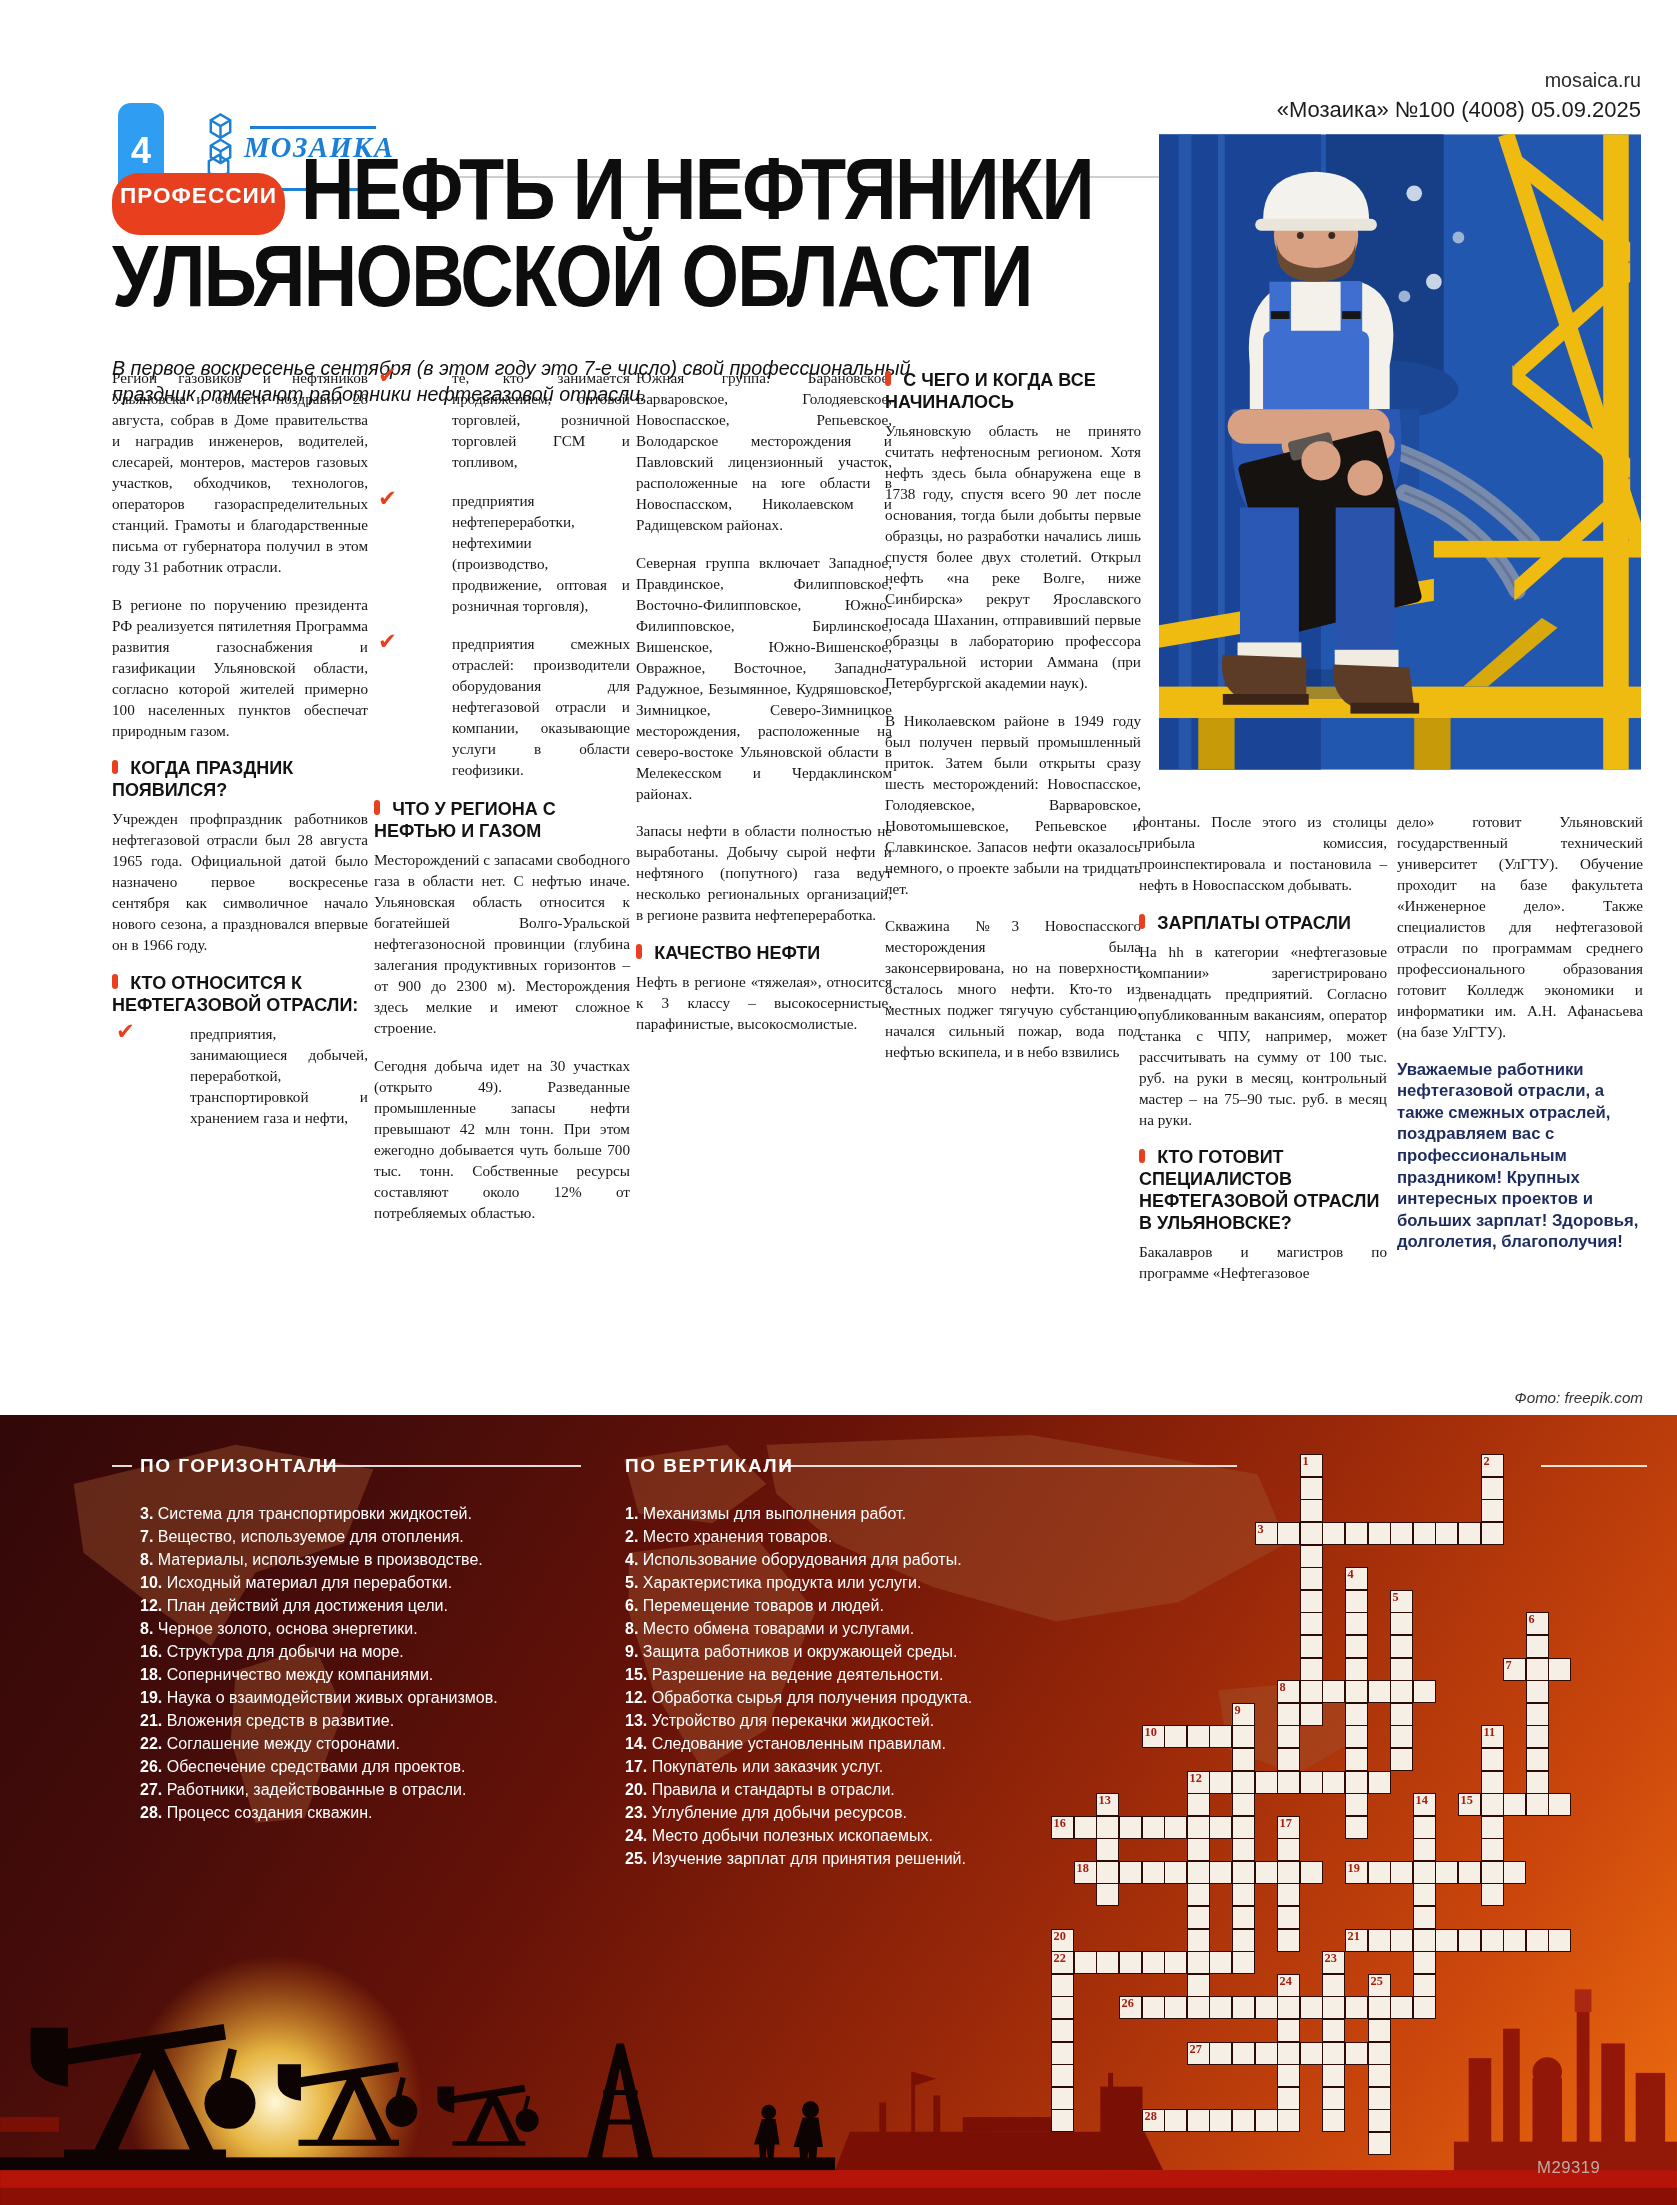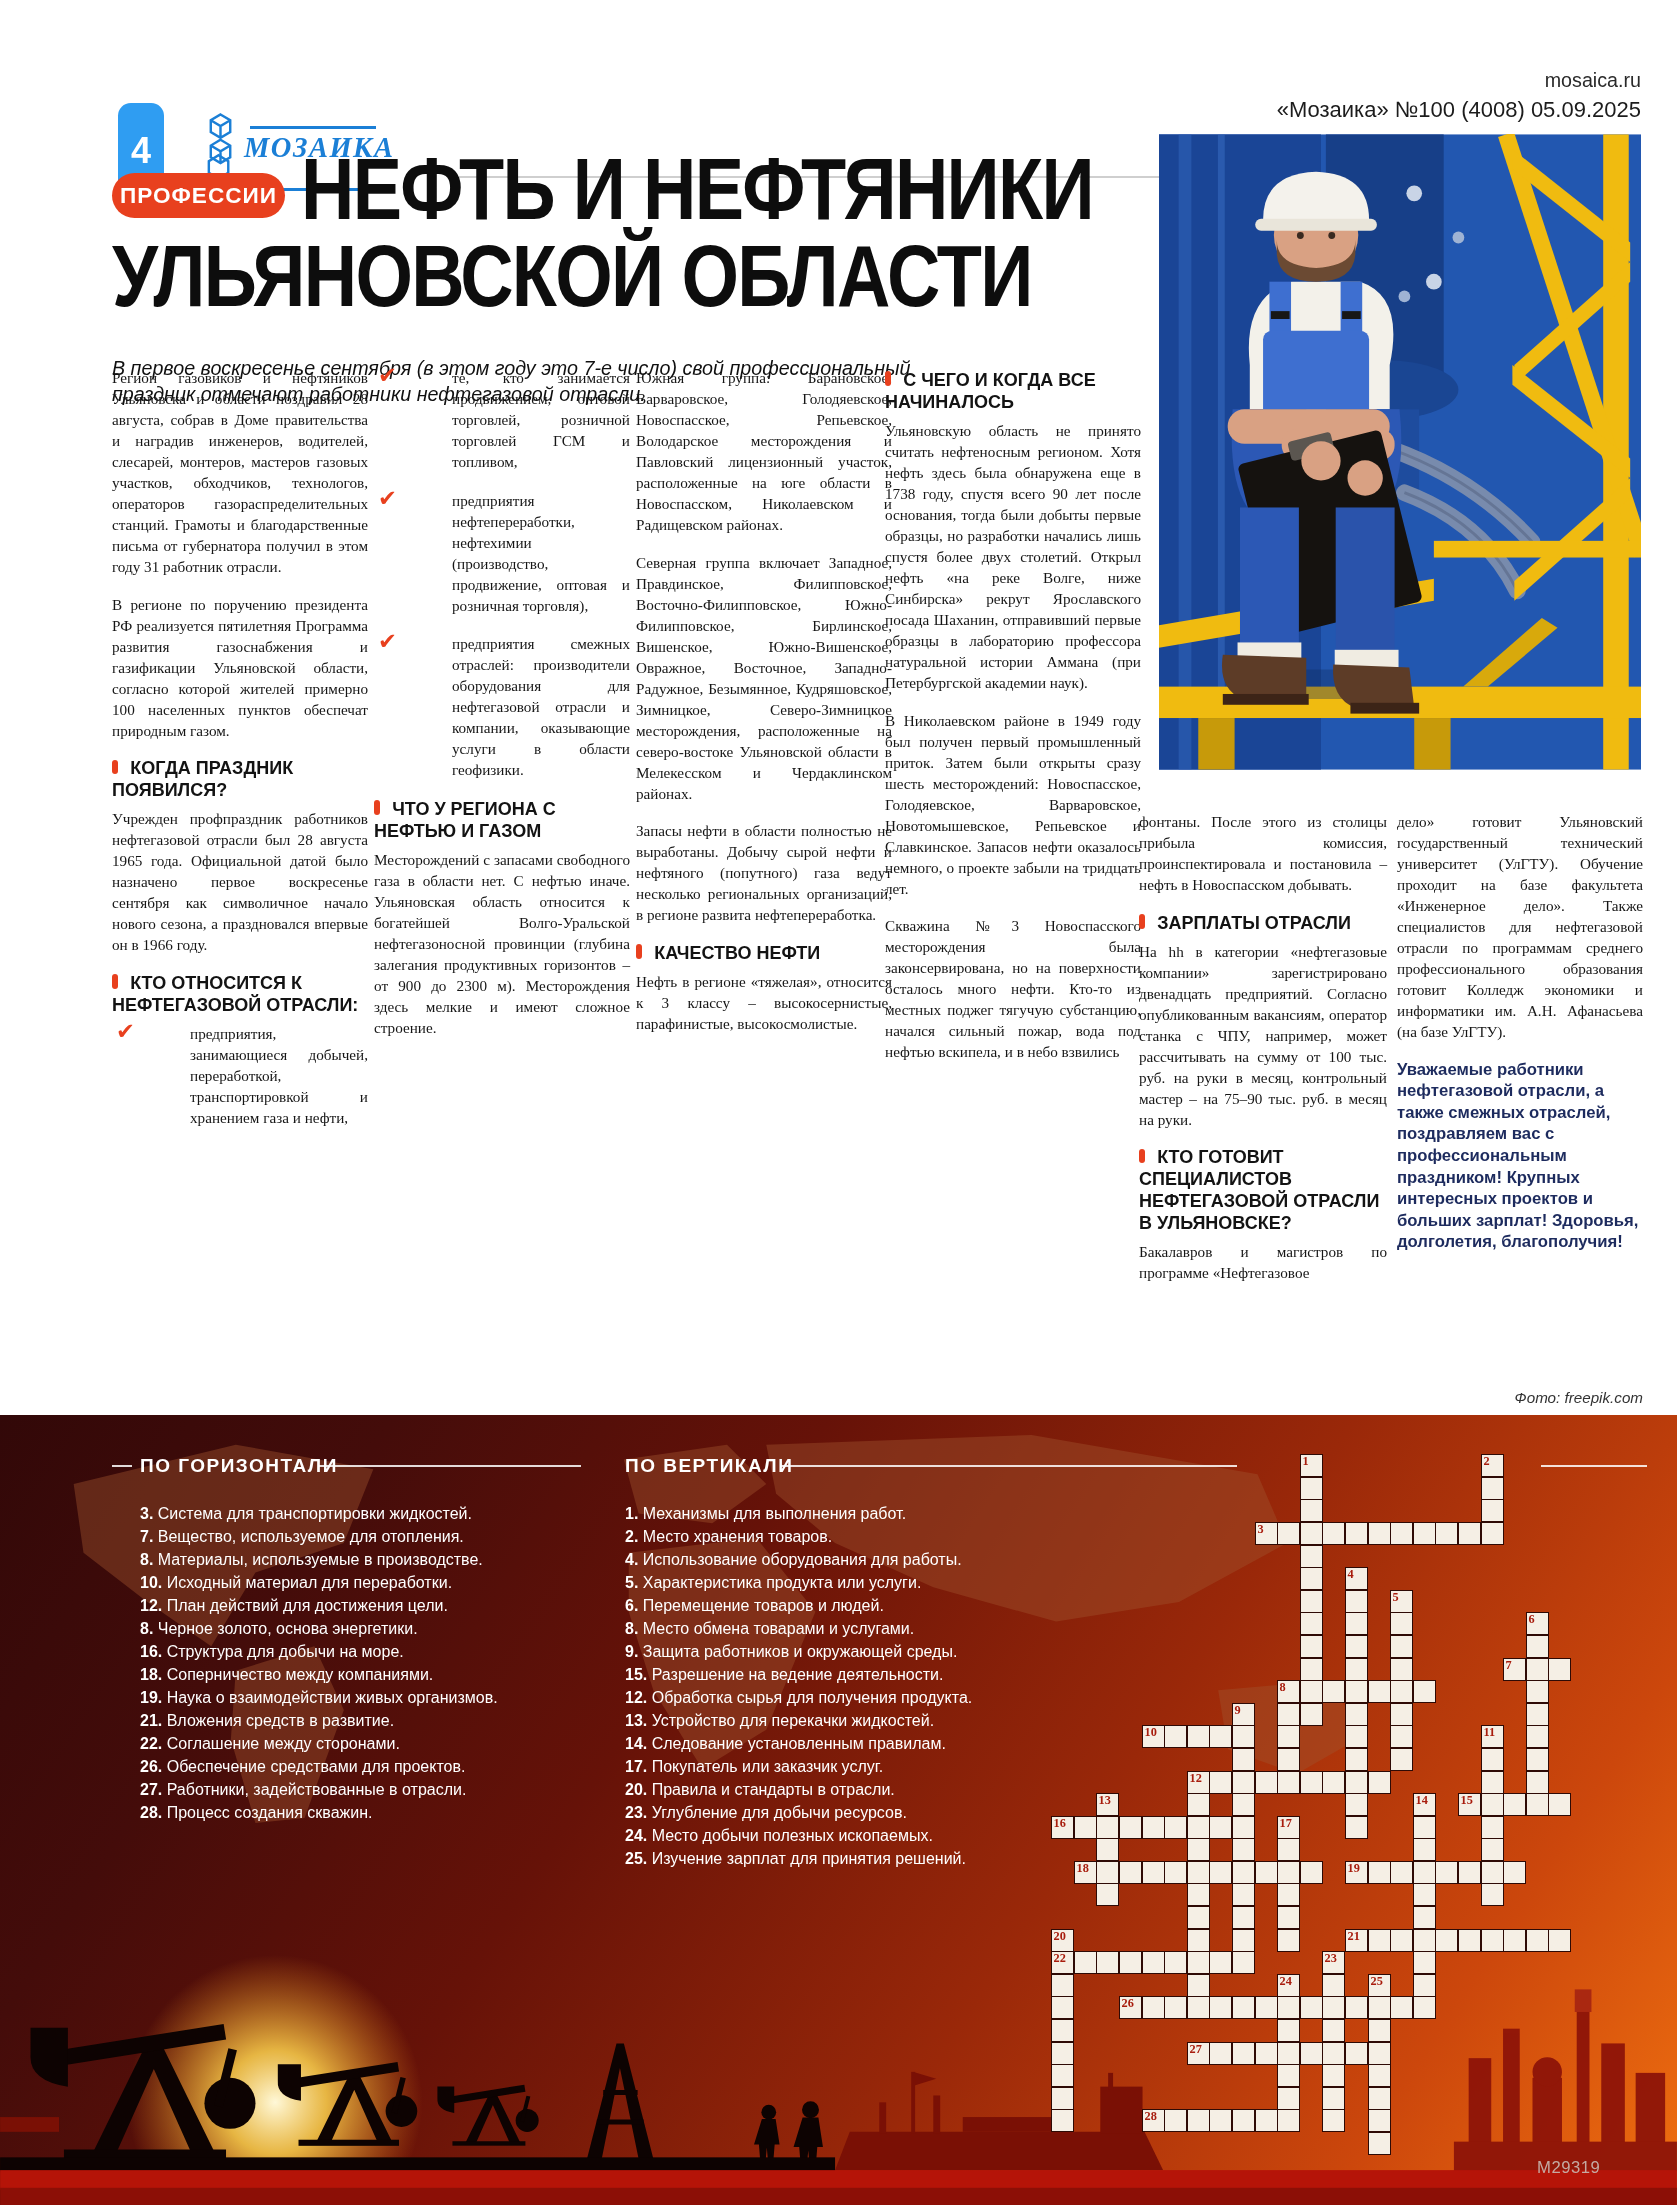--- a/index.html
+++ b/index.html
@@ -11,21 +11,21 @@
   .pagenum{left:118px;top:103px;width:46px;height:96px;background:#2f9df2;border-radius:12.8px;
            color:#fff;font-weight:bold;font-size:36px;line-height:96px;text-align:center;}
   .logo-text{left:244px;top:132px;font-family:"Liberation Serif",serif;font-style:italic;
              font-weight:bold;font-size:28.5px;color:#1b7fd6;letter-spacing:1.5px;}
   .logo-line{background:#1b7fd6;height:2.5px;}
   .site{right:36px;top:69px;font-size:19.7px;color:#2a2a2a;text-align:right;}
   .issue{right:36px;top:97px;font-size:22px;color:#1c1c1c;text-align:right;}
   .grayline{left:459px;top:176px;width:792px;height:1.5px;background:#cfcfcf;}
 
   
-  .badge{left:112px;top:173px;width:173px;height:45px;background:#e8401e;border-radius:27.5px;
+  .badge{left:112px;top:173px;width:173px;height:62px;background:#e8401e;border-radius:27.5px;
          color:#fff;font-weight:bold;font-size:22.6px;line-height:45px;text-align:center;letter-spacing:1px;}
   .title-line{color:#0d0d0d;font-weight:bold;font-size:88px;line-height:1;letter-spacing:-2px;
               transform:scaleX(.84);transform-origin:0 0;white-space:nowrap;}
   .t1{left:301px;top:145px;}
   .t2{left:112px;top:232px;}
   .lead{left:112px;top:356px;font-style:italic;font-size:19.7px;line-height:25.5px;color:#101010;}
 
   
   .article-col{position:absolute;width:256px;top:367px;font-family:"Liberation Serif",serif;
                font-size:15.2px;line-height:21px;text-align:justify;color:#161616;}
@@ -166,20 +166,21 @@
       <div class="para">Учрежден профпраздник работников нефтегазовой отрасли был 28 августа 1965 года. Официальной датой было назначено первое воскресенье сентября как символичное начало нового сезона, а праздновался впервые он в 1966 году.</div>
       <div class="sec-h"><span class="secbar"></span>КТО ОТНОСИТСЯ К НЕФТЕГАЗОВОЙ ОТРАСЛИ:</div>
       <div class="check-item"><span class="checkmark">✔</span>предприятия, занимающиеся добычей, переработкой, транспортировкой и хранением газа и нефти,</div>
     </div>
   <div class="article-col" style="left:374px">
       <div class="check-item"><span class="checkmark">✔</span>те, кто занимается продвижением, оптовой торговлей, розничной торговлей ГСМ и топливом,</div>
       <div class="check-item"><span class="checkmark">✔</span>предприятия нефтепереработки, нефтехимии (производство, продвижение, оптовая и розничная торговля),</div>
       <div class="check-item"><span class="checkmark">✔</span>предприятия смежных отраслей: производители оборудования для нефтегазовой отрасли и компании, оказывающие услуги в области геофизики.</div>
       <div class="sec-h"><span class="secbar"></span>ЧТО У РЕГИОНА С НЕФТЬЮ И ГАЗОМ</div>
       <div class="para">Месторождений с запасами свободного газа в области нет. С нефтью иначе. Ульяновская область относится к богатейшей Волго-Уральской нефтегазоносной провинции (глубина залегания продуктивных горизонтов – от 900 до 2300 м). Месторождения здесь мелкие и имеют сложное строение.</div>
+      <div class="para">Сегодня добыча идет на 30 участках (открыто 49). Разведанные промышленные запасы нефти превышают 42 млн тонн. При этом ежегодно добывается чуть больше 700 тыс. тонн. Собственные ресурсы составляют около 12% от потребляемых областью.</div>
     </div>
   <div class="article-col" style="left:636px">
       <div class="para">Южная группа: Барановское, Варваровское, Голодяевское, Новоспасское, Репьевское, Володарское месторождения и Павловский лицензионный участок, расположенные на юге области в Новоспасском, Николаевском и Радищевском районах.</div>
       <div class="para">Северная группа включает Западное, Правдинское, Филипповское, Восточно-Филипповское, Южно-Филипповское, Бирлинское, Вишенское, Южно-Вишенское, Овражное, Восточное, Западно-Радужное, Безымянное, Кудряшовское, Зимницкое, Северо-Зимницкое месторождения, расположенные на северо-востоке Ульяновской области в Мелекесском и Чердаклинском районах.</div>
       <div class="para">Запасы нефти в области полностью не выработаны. Добычу сырой нефти и нефтяного (попутного) газа ведут несколько региональных организаций, в регионе развита нефтепереработка.</div>
       <div class="sec-h"><span class="secbar"></span>КАЧЕСТВО НЕФТИ</div>
       <div class="para">Нефть в регионе «тяжелая», относится к 3 классу – высокосернистые, парафинистые, высокосмолистые.</div>
     </div>
   <div class="article-col" style="left:885px">
       <div class="sec-h"><span class="secbar"></span>С ЧЕГО И КОГДА ВСЕ НАЧИНАЛОСЬ</div>

